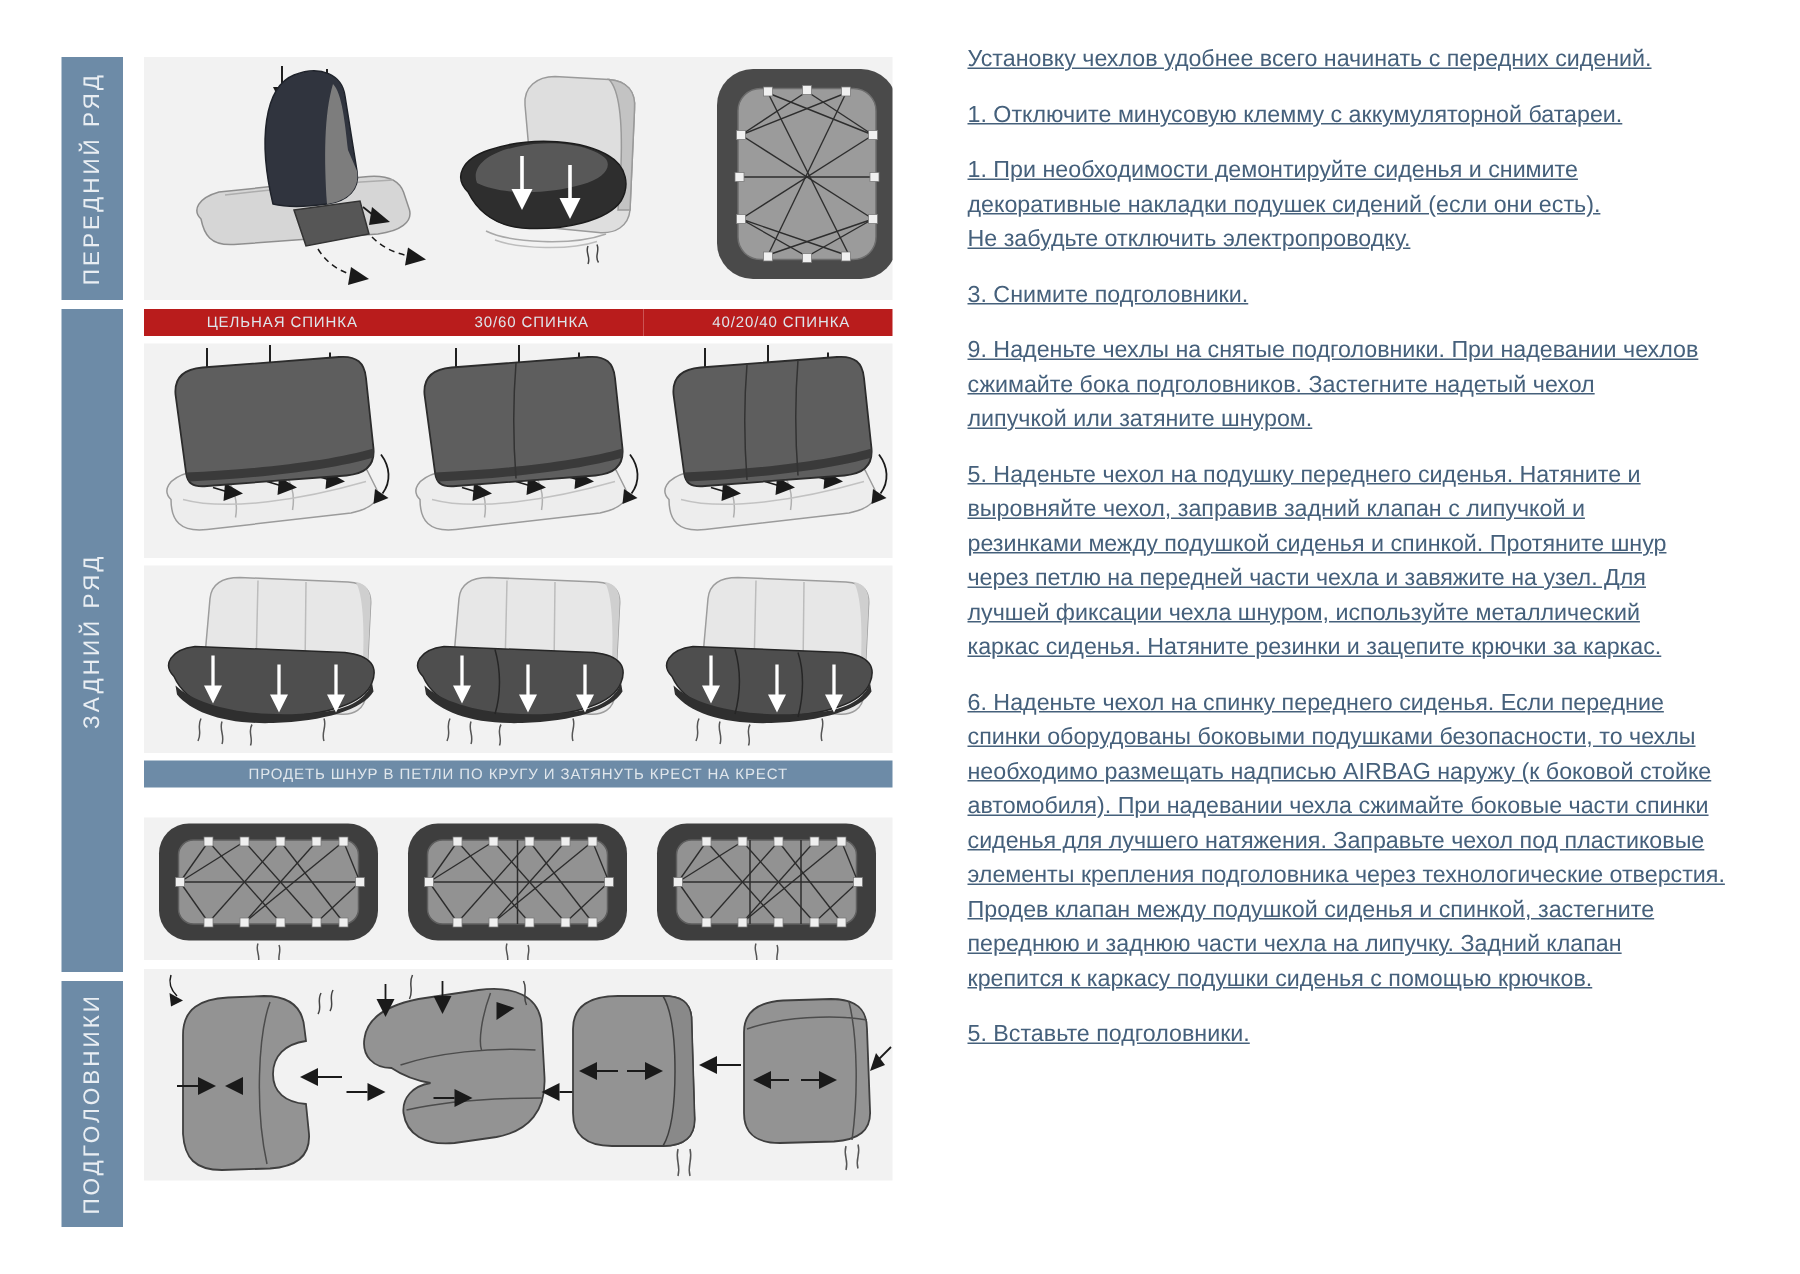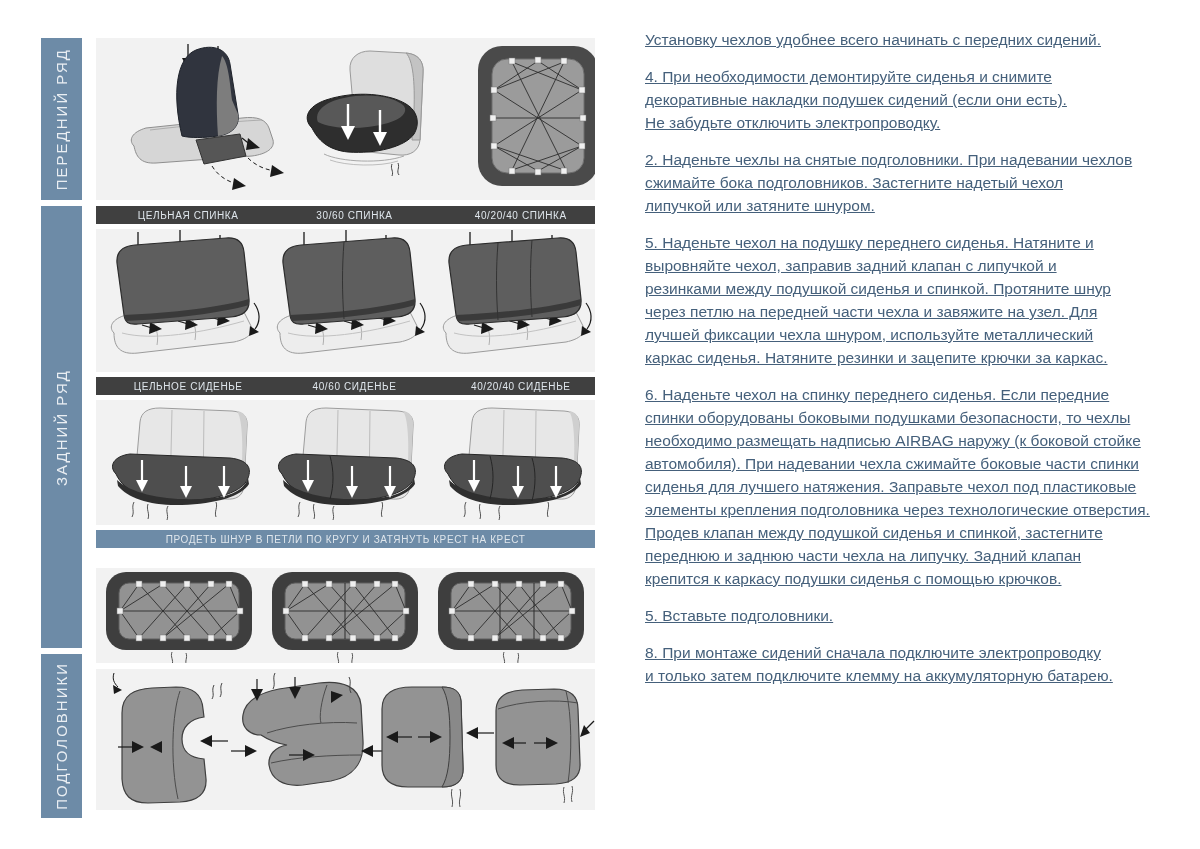--- a/index.html
+++ b/index.html
@@ -18,21 +18,21 @@
   }
   #rail-front{top:38px;height:162px;}
   #rail-back{top:206px;height:442px;}
   #rail-head{top:654px;height:164px;}
 
   .diagrams{position:absolute;left:96px;top:38px;width:499px;}
   .panel{background:#f2f2f2;}
   #panel-front{height:162px;margin-bottom:6px;}
   .label-row{height:18px;display:flex;justify-content:space-between;margin-bottom:5px;}
   .label-chip{
-    background:#404040;color:#dfe6ec;font-size:10px;letter-spacing:.6px;
+    background:#b91c1c;color:#dfe6ec;font-size:10px;letter-spacing:.6px;
     width:168px;display:flex;align-items:center;justify-content:center;white-space:nowrap;padding-left:18px;
   }
   .label-full{
     background:#6d8ba7;color:#dfe6ec;font-size:10px;letter-spacing:.6px;
     height:18px;margin-bottom:20px;display:flex;align-items:center;justify-content:center;white-space:nowrap;
   }
   #panel-backrest{height:143px;margin-bottom:5px;}
   #panel-cushion{height:125px;margin-bottom:5px;}
   #panel-lacing{height:95px;margin-bottom:6px;}
   #panel-headrest{height:141px;}
@@ -160,25 +160,20 @@
         <use href="#benchA" transform="translate(-6,0)"></use>
         <path d="M76,13 C74,38 74,64 76,90" stroke="#333333" fill="none"></path>
       </g>
       <g transform="translate(338,0)">
         <use href="#benchA" transform="translate(-6,0)"></use>
         <path d="M64,14 C62,38 62,64 64,91 M98,11 C96,36 96,62 98,88" stroke="#333333" fill="none"></path>
       </g>
     </svg>
   </div>
 
-  <div class="label-row">
-    <div class="label-chip">ЦЕЛЬНОЕ СИДЕНЬЕ</div>
-    <div class="label-chip">40/60 СИДЕНЬЕ</div>
-    <div class="label-chip">40/20/40 СИДЕНЬЕ</div>
-  </div>
 
   <div class="panel" id="panel-cushion">
     <svg width="499" height="125" viewBox="0 0 499 125">
       <g id="benchC" transform="translate(8,2)">
         <path d="M30,88 L36,20 C37,10 44,6 56,6 L128,9 C140,10 144,15 143,25 L140,84 C139,94 132,98 122,97 L44,94 C34,93 30,92 30,88 Z" fill="#e7e7e7" stroke="#9d9d9d"></path>
         <path d="M68,8 L66,95 M100,9 L99,96" stroke="#bcbcbc" fill="none"></path>
         <path d="M140,84 L143,25 C144,15 140,10 133,9 C138,16 139,40 138,62 Z" fill="#cfcfcf"></path>
         <path d="M12,72 C4,64 10,54 26,52 L126,56 C144,58 148,66 144,76 C139,90 114,98 78,99 C44,100 20,90 12,72 Z" fill="#4e4e4e" stroke="#262626"></path>
         <path d="M13,78 C30,94 70,100 108,96 C130,94 141,86 144,76 L145,82 C138,94 112,102 78,103 C46,104 24,96 14,84 Z" fill="#2f2f2f"></path>
         <line x1="38" y1="58" x2="38" y2="80" stroke="#ffffff" stroke-width="2.2"></line>
@@ -301,37 +296,37 @@
         <line x1="108" y1="36" x2="100" y2="44" stroke="#1a1a1a" stroke-width="1.2"></line>
           <polygon points="104,48 94,52 98,40" fill="#1a1a1a"></polygon>
         <path d="M78,102 c-2,7 2,9 0,16 M86,101 c2,7 -2,9 0,16" stroke="#555555" fill="none"></path>
       </g>
     </svg>
   </div>
 </div>
 
 <div class="instructions">
   <p>Установку чехлов удобнее всего начинать с передних сидений.</p>
-  <p>4. При необходимости демонтируйте сиденья и снимите
+  <p>1. Отключите минусовую клемму с аккумуляторной батареи.</p>
+  <p>1. При необходимости демонтируйте сиденья и снимите
 декоративные накладки подушек сидений (если они есть).
 Не забудьте отключить электропроводку.</p>
-  <p>2. Наденьте чехлы на снятые подголовники. При надевании чехлов
+  <p>3. Снимите подголовники.</p>
+  <p>9. Наденьте чехлы на снятые подголовники. При надевании чехлов
 сжимайте бока подголовников. Застегните надетый чехол
 липучкой или затяните шнуром.</p>
   <p>5. Наденьте чехол на подушку переднего сиденья. Натяните и
 выровняйте чехол, заправив задний клапан с липучкой и
 резинками между подушкой сиденья и спинкой. Протяните шнур
 через петлю на передней части чехла и завяжите на узел. Для
 лучшей фиксации чехла шнуром, используйте металлический
 каркас сиденья. Натяните резинки и зацепите крючки за каркас.</p>
   <p>6. Наденьте чехол на спинку переднего сиденья. Если передние
 спинки оборудованы боковыми подушками безопасности, то чехлы
 необходимо размещать надписью AIRBAG наружу (к боковой стойке
 автомобиля). При надевании чехла сжимайте боковые части спинки
 сиденья для лучшего натяжения. Заправьте чехол под пластиковые
 элементы крепления подголовника через технологические отверстия.
 Продев клапан между подушкой сиденья и спинкой, застегните
 переднюю и заднюю части чехла на липучку. Задний клапан
 крепится к каркасу подушки сиденья с помощью крючков.</p>
   <p>5. Вставьте подголовники.</p>
-  <p>8. При монтаже сидений сначала подключите электропроводку
-и только затем подключите клемму на аккумуляторную батарею.</p>
 </div>
 
 </body></html>

